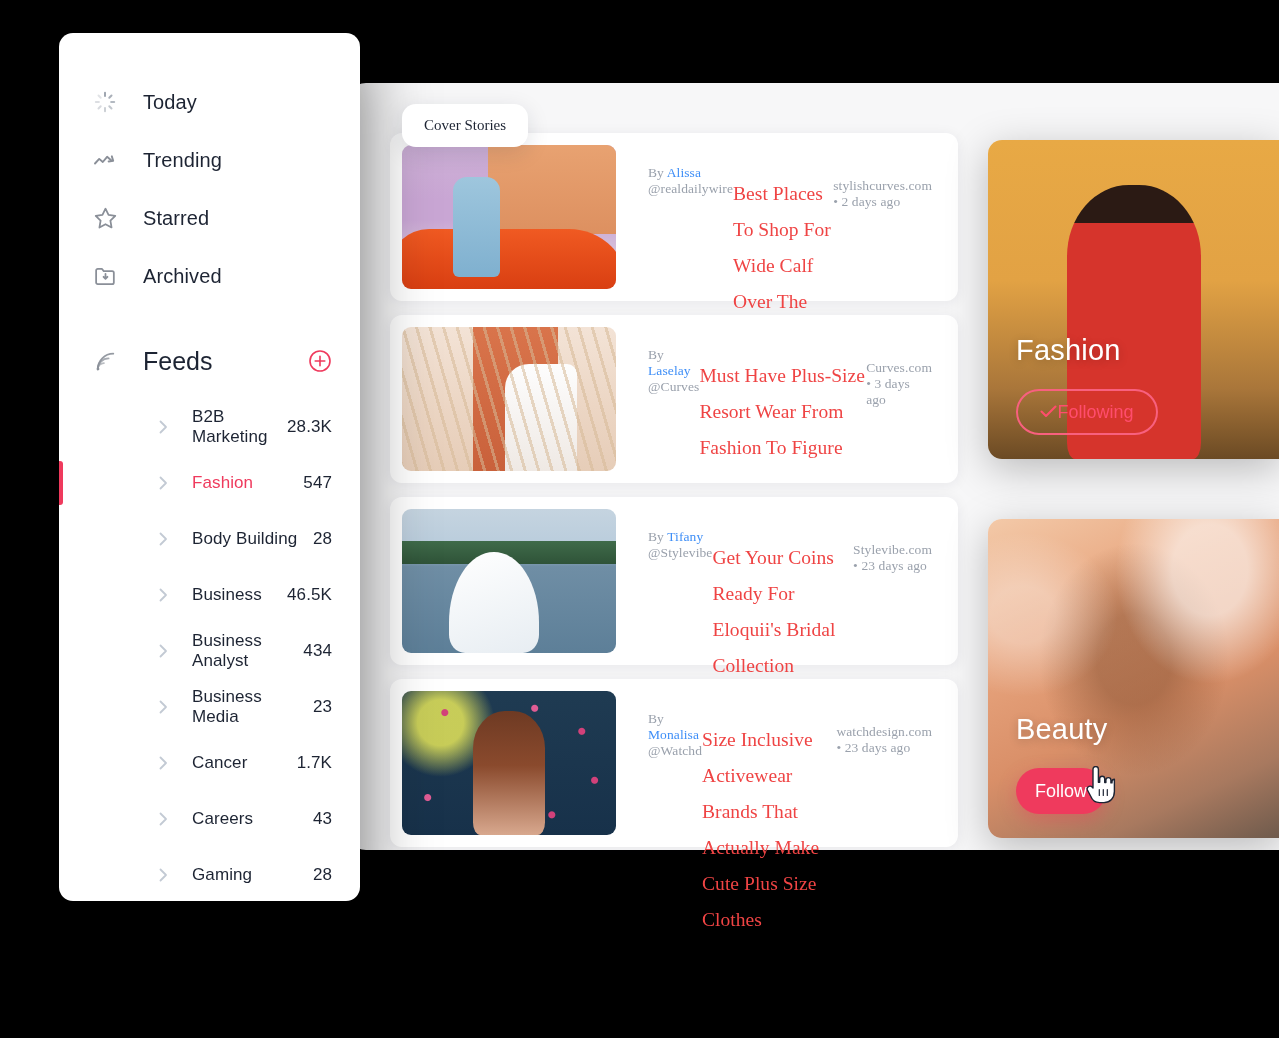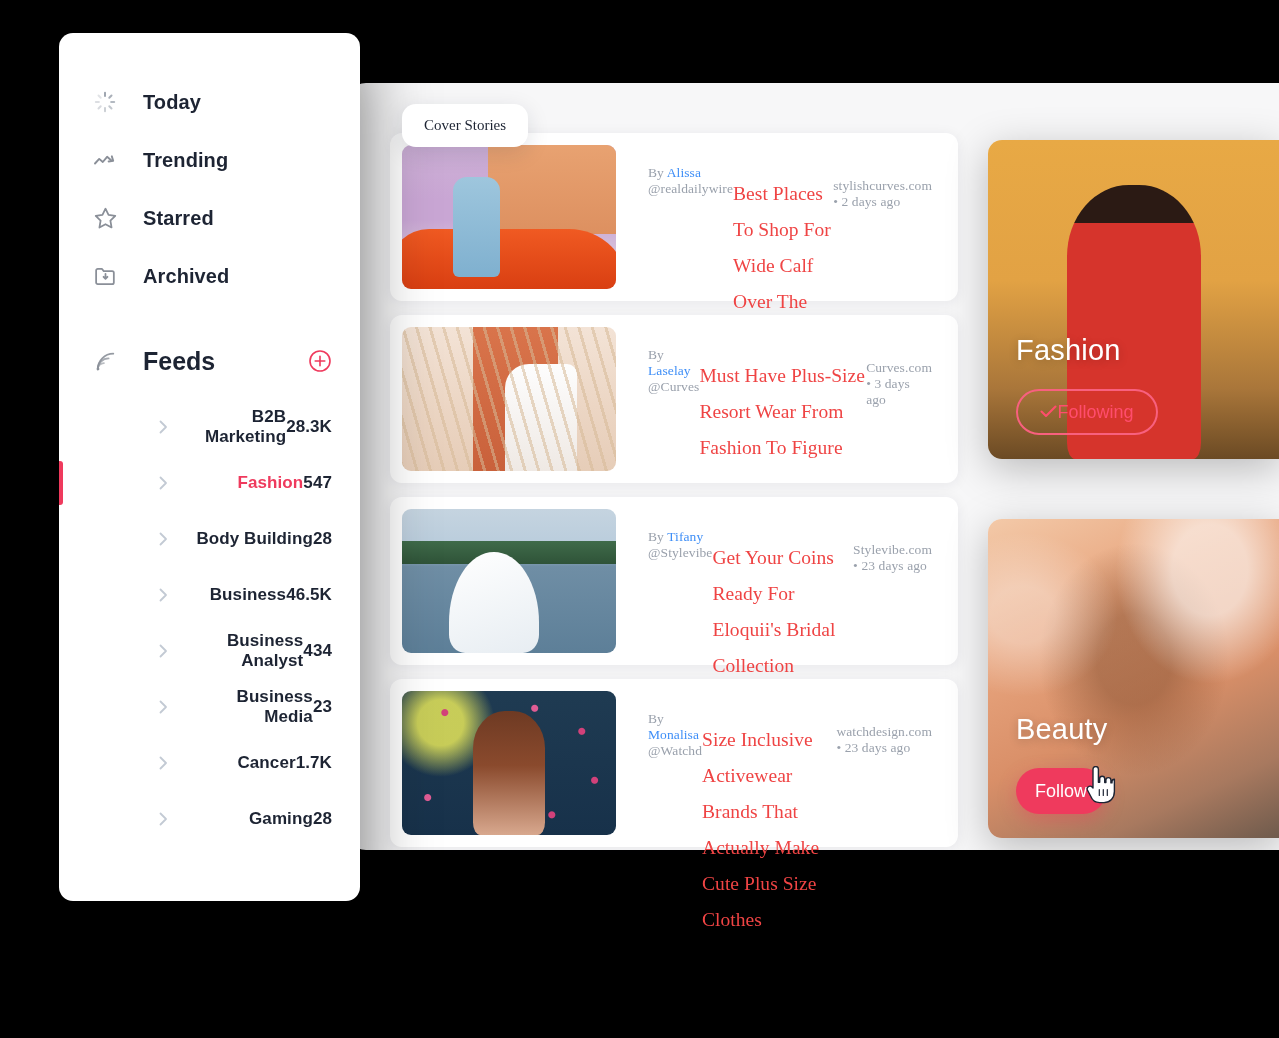--- a/index.html
+++ b/index.html
@@ -24,21 +24,20 @@
   
   .sidebar {
     position: absolute;
     left: 59px; top: 33px;
     width: 301px; height: 868px;
     background: #ffffff;
     border-radius: 14px;
     box-shadow: 0 20px 70px rgba(0,0,0,.55);
     overflow: hidden;
     z-index: 6;
-    font-weight: bold;
   }
   .nav-top { padding: 40px 0 0 0; }
   .nav-item {
     display: flex; align-items: center;
     height: 58px;
     padding-left: 31px;
     cursor: pointer;
   }
   .nav-item .ic {
     width: 30px; height: 30px;
@@ -55,21 +54,21 @@
 
   .feeds-head {
     display: flex; align-items: center;
     height: 56px; margin-top: 28px;
     padding: 0 28px 0 31px;
   }
   .feeds-head .ic { width: 30px; flex: 0 0 30px; display:flex; align-items:center; justify-content:center; color:#8a8f98;}
   .feeds-head .lbl { margin-left: 23px; font-size: 25px; color: #1d2433; flex: 1; }
   .plus-btn { width: 24px; height: 24px; cursor: pointer; }
 
-  .feed-list { margin-top: 10px; text-align: right; }
+  .feed-list { margin-top: 10px; }
   .feed-row {
     position: relative;
     display: flex; align-items: center;
     height: 56px;
     padding: 0 28px 0 0;
     cursor: pointer;
   }
   .feed-row .chev {
     width: 14px; flex: 0 0 14px;
     margin-left: 97px;
@@ -484,20 +483,29 @@
       <div class="feed-row">
         <span class="chev">
           <svg width="9" height="14" viewBox="0 0 9 14" fill="none" stroke="#c3cad4" stroke-width="1.8" stroke-linecap="round" stroke-linejoin="round">
               <path d="M1.5 1.5L7 7l-5.5 5.5"></path>
             </svg>
         </span>
         <span class="name">Cancer</span>
         <span class="count">1.7K</span>
       </div>
 
+      <div class="feed-row">
+        <span class="chev">
+          <svg width="9" height="14" viewBox="0 0 9 14" fill="none" stroke="#c3cad4" stroke-width="1.8" stroke-linecap="round" stroke-linejoin="round">
+              <path d="M1.5 1.5L7 7l-5.5 5.5"></path>
+            </svg>
+        </span>
+        <span class="name">Careers</span>
+        <span class="count">43</span>
+      </div>
 
       <div class="feed-row">
         <span class="chev">
           <svg width="9" height="14" viewBox="0 0 9 14" fill="none" stroke="#c3cad4" stroke-width="1.8" stroke-linecap="round" stroke-linejoin="round">
               <path d="M1.5 1.5L7 7l-5.5 5.5"></path>
             </svg>
         </span>
         <span class="name">Gaming</span>
         <span class="count">28</span>
       </div>

